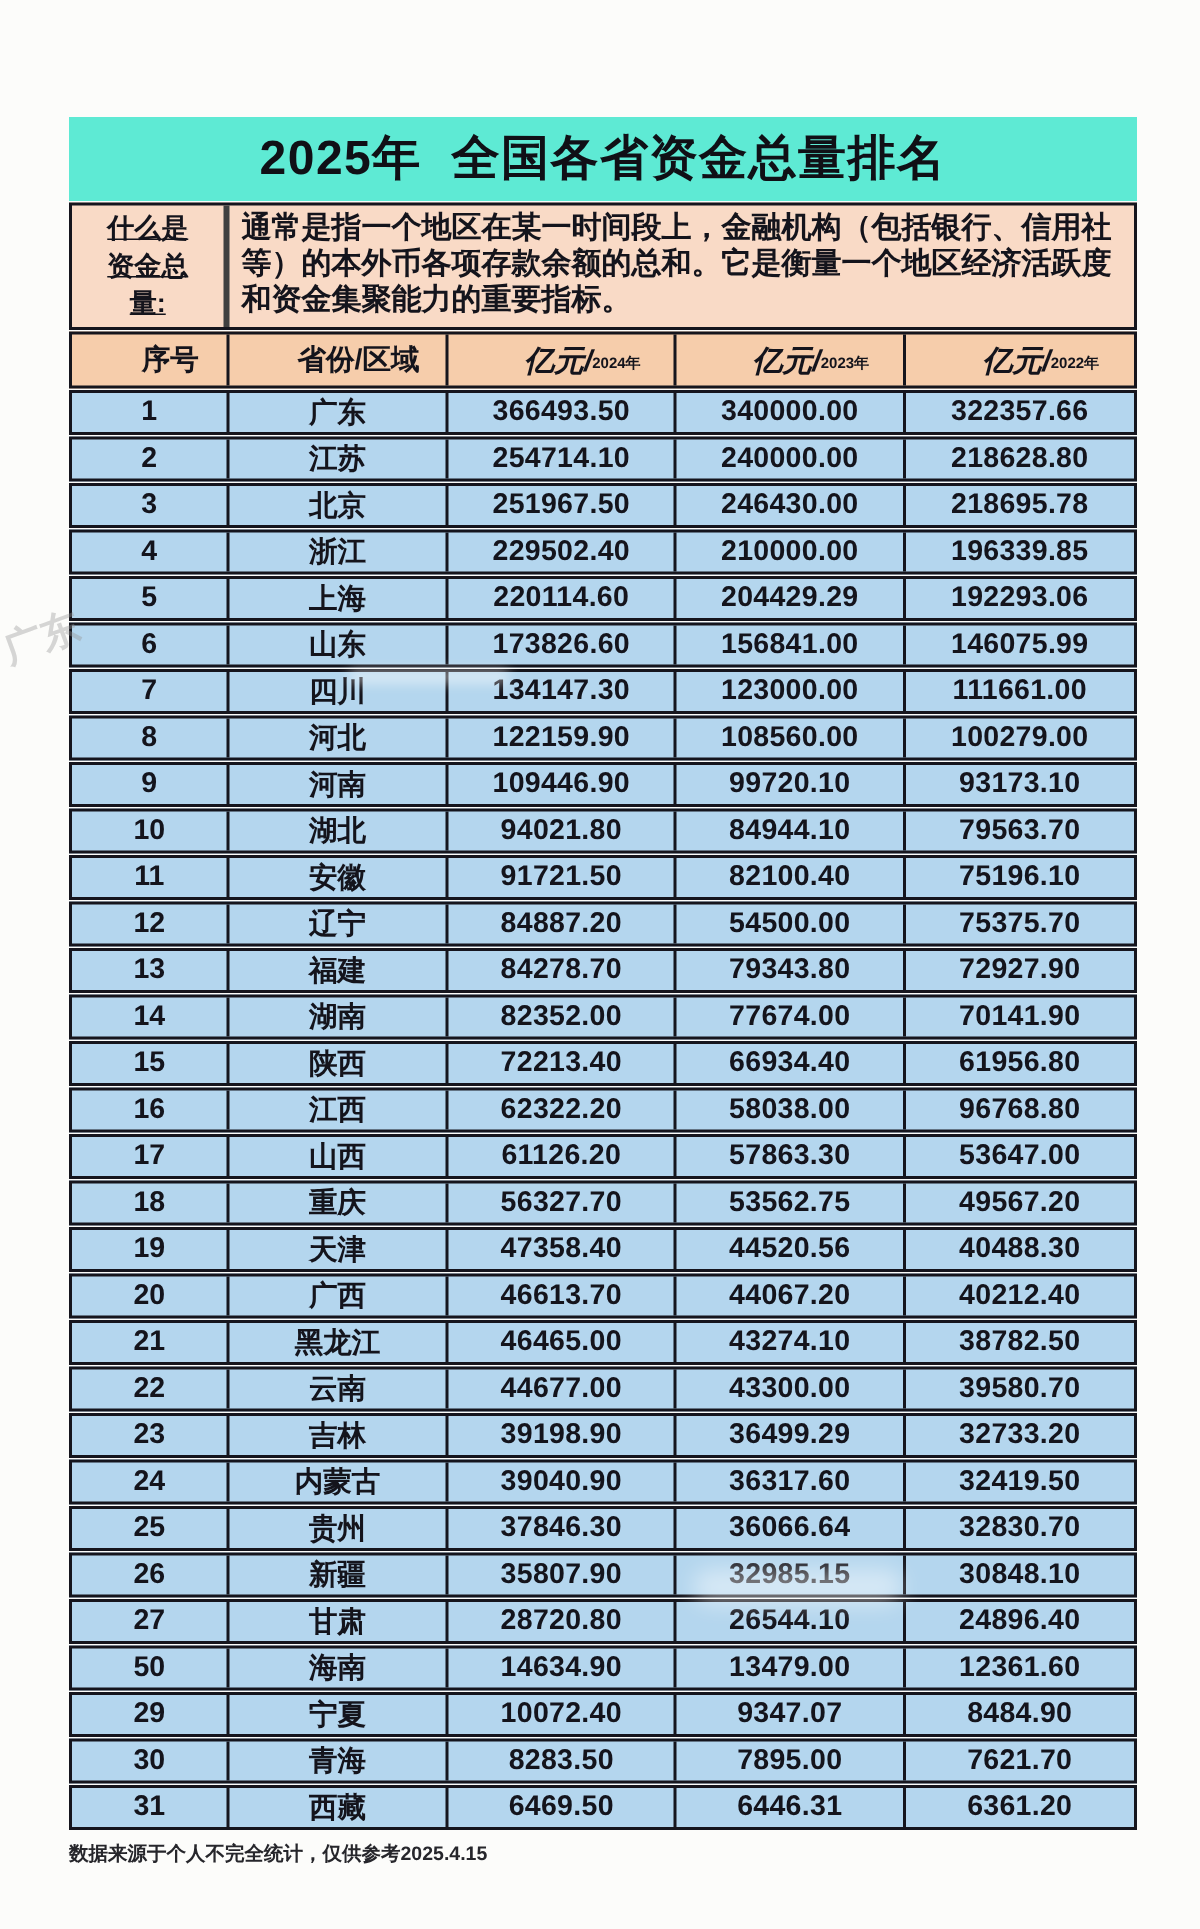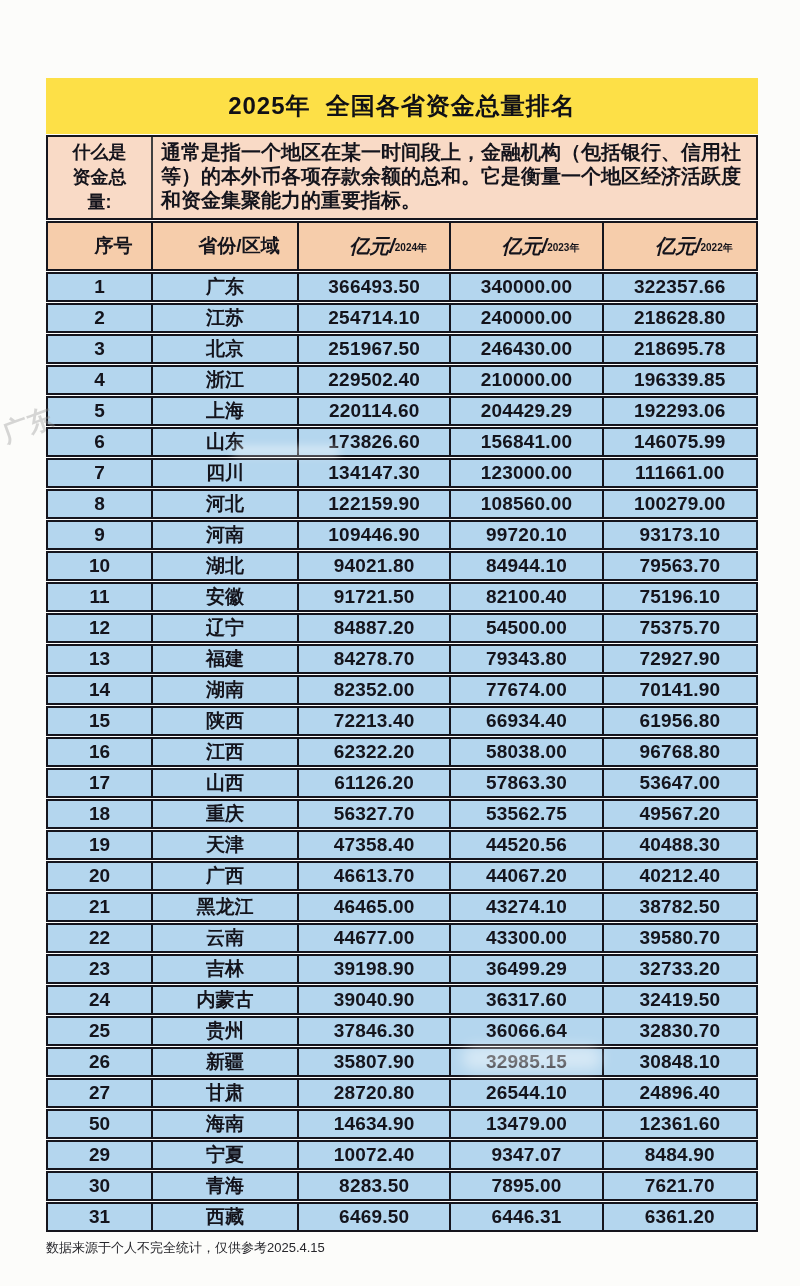--- a/index.html
+++ b/index.html
@@ -16,50 +16,51 @@
     color: #14141c;
   }
   .sheet {
     position: absolute;
     left: 46px;
     top: 78px;
     width: 712px;
   }
   
   .title-bar {
-    background: #fde047;
+    background: #5eead4;
     height: 56px;
     display: flex;
     align-items: center;
     justify-content: center;
-    font-size: 24px;
+    font-size: 32px;
     font-weight: 700;
     letter-spacing: 1px;
     white-space: pre;
     color: #101016;
   }
   
   .desc {
     display: grid;
     grid-template-columns: 105px 1fr;
     border: 2px solid #15151d;
     margin-top: 1px;
     background: #f9dac6;
     box-sizing: border-box;
   }
   .desc-label {
-    border-right: 2px solid #404040;
+    border-right: 4px solid #404040;
     display: flex;
     align-items: center;
     justify-content: center;
     text-align: center;
     font-weight: 700;
     font-size: 18px;
     line-height: 25px;
     padding: 3px 19px;
+    text-decoration: underline;
   }
   .desc-text {
     padding: 3px 8px 3px 8px;
     font-weight: 700;
     font-size: 20px;
     line-height: 24px;
   }
   
   .grid-row {
     display: grid;
@@ -72,40 +73,40 @@
   .data-row   { background: #b4d6ee; }
   .cell {
     display: flex;
     align-items: center;
     justify-content: center;
     border-right: 2px solid #15151d;
     overflow: hidden;
   }
   .cell:last-child { border-right: none; }
   .header-row .cell {
-    height: 46px;
+    height: 34px;
     font-weight: 700;
     font-size: 19px;
     padding-left: 28px;
   }
   .header-unit { font-size: 20px; font-weight: 700; font-style: italic; }
   .header-year { font-size: 10px; font-weight: 700; margin-top: 3px; }
   .data-row .cell {
     height: 26px;
     font-size: 19px;
     font-weight: 600;
   }
   .cell-rank     { font-size: 18px; }
   .cell-province { font-weight: 700; }
   .cell-value    { letter-spacing: 0.2px; }
   
   .footer-note {
     margin-top: 7px;
     font-size: 13px;
-    font-weight: 400;
+    font-weight: 700;
     color: #26262b;
   }
   
   .watermark-left {
     position: absolute;
     left: 2px;
     top: 408px;
     font-size: 26px;
     font-weight: 700;
     color: rgba(150, 150, 150, 0.38);

